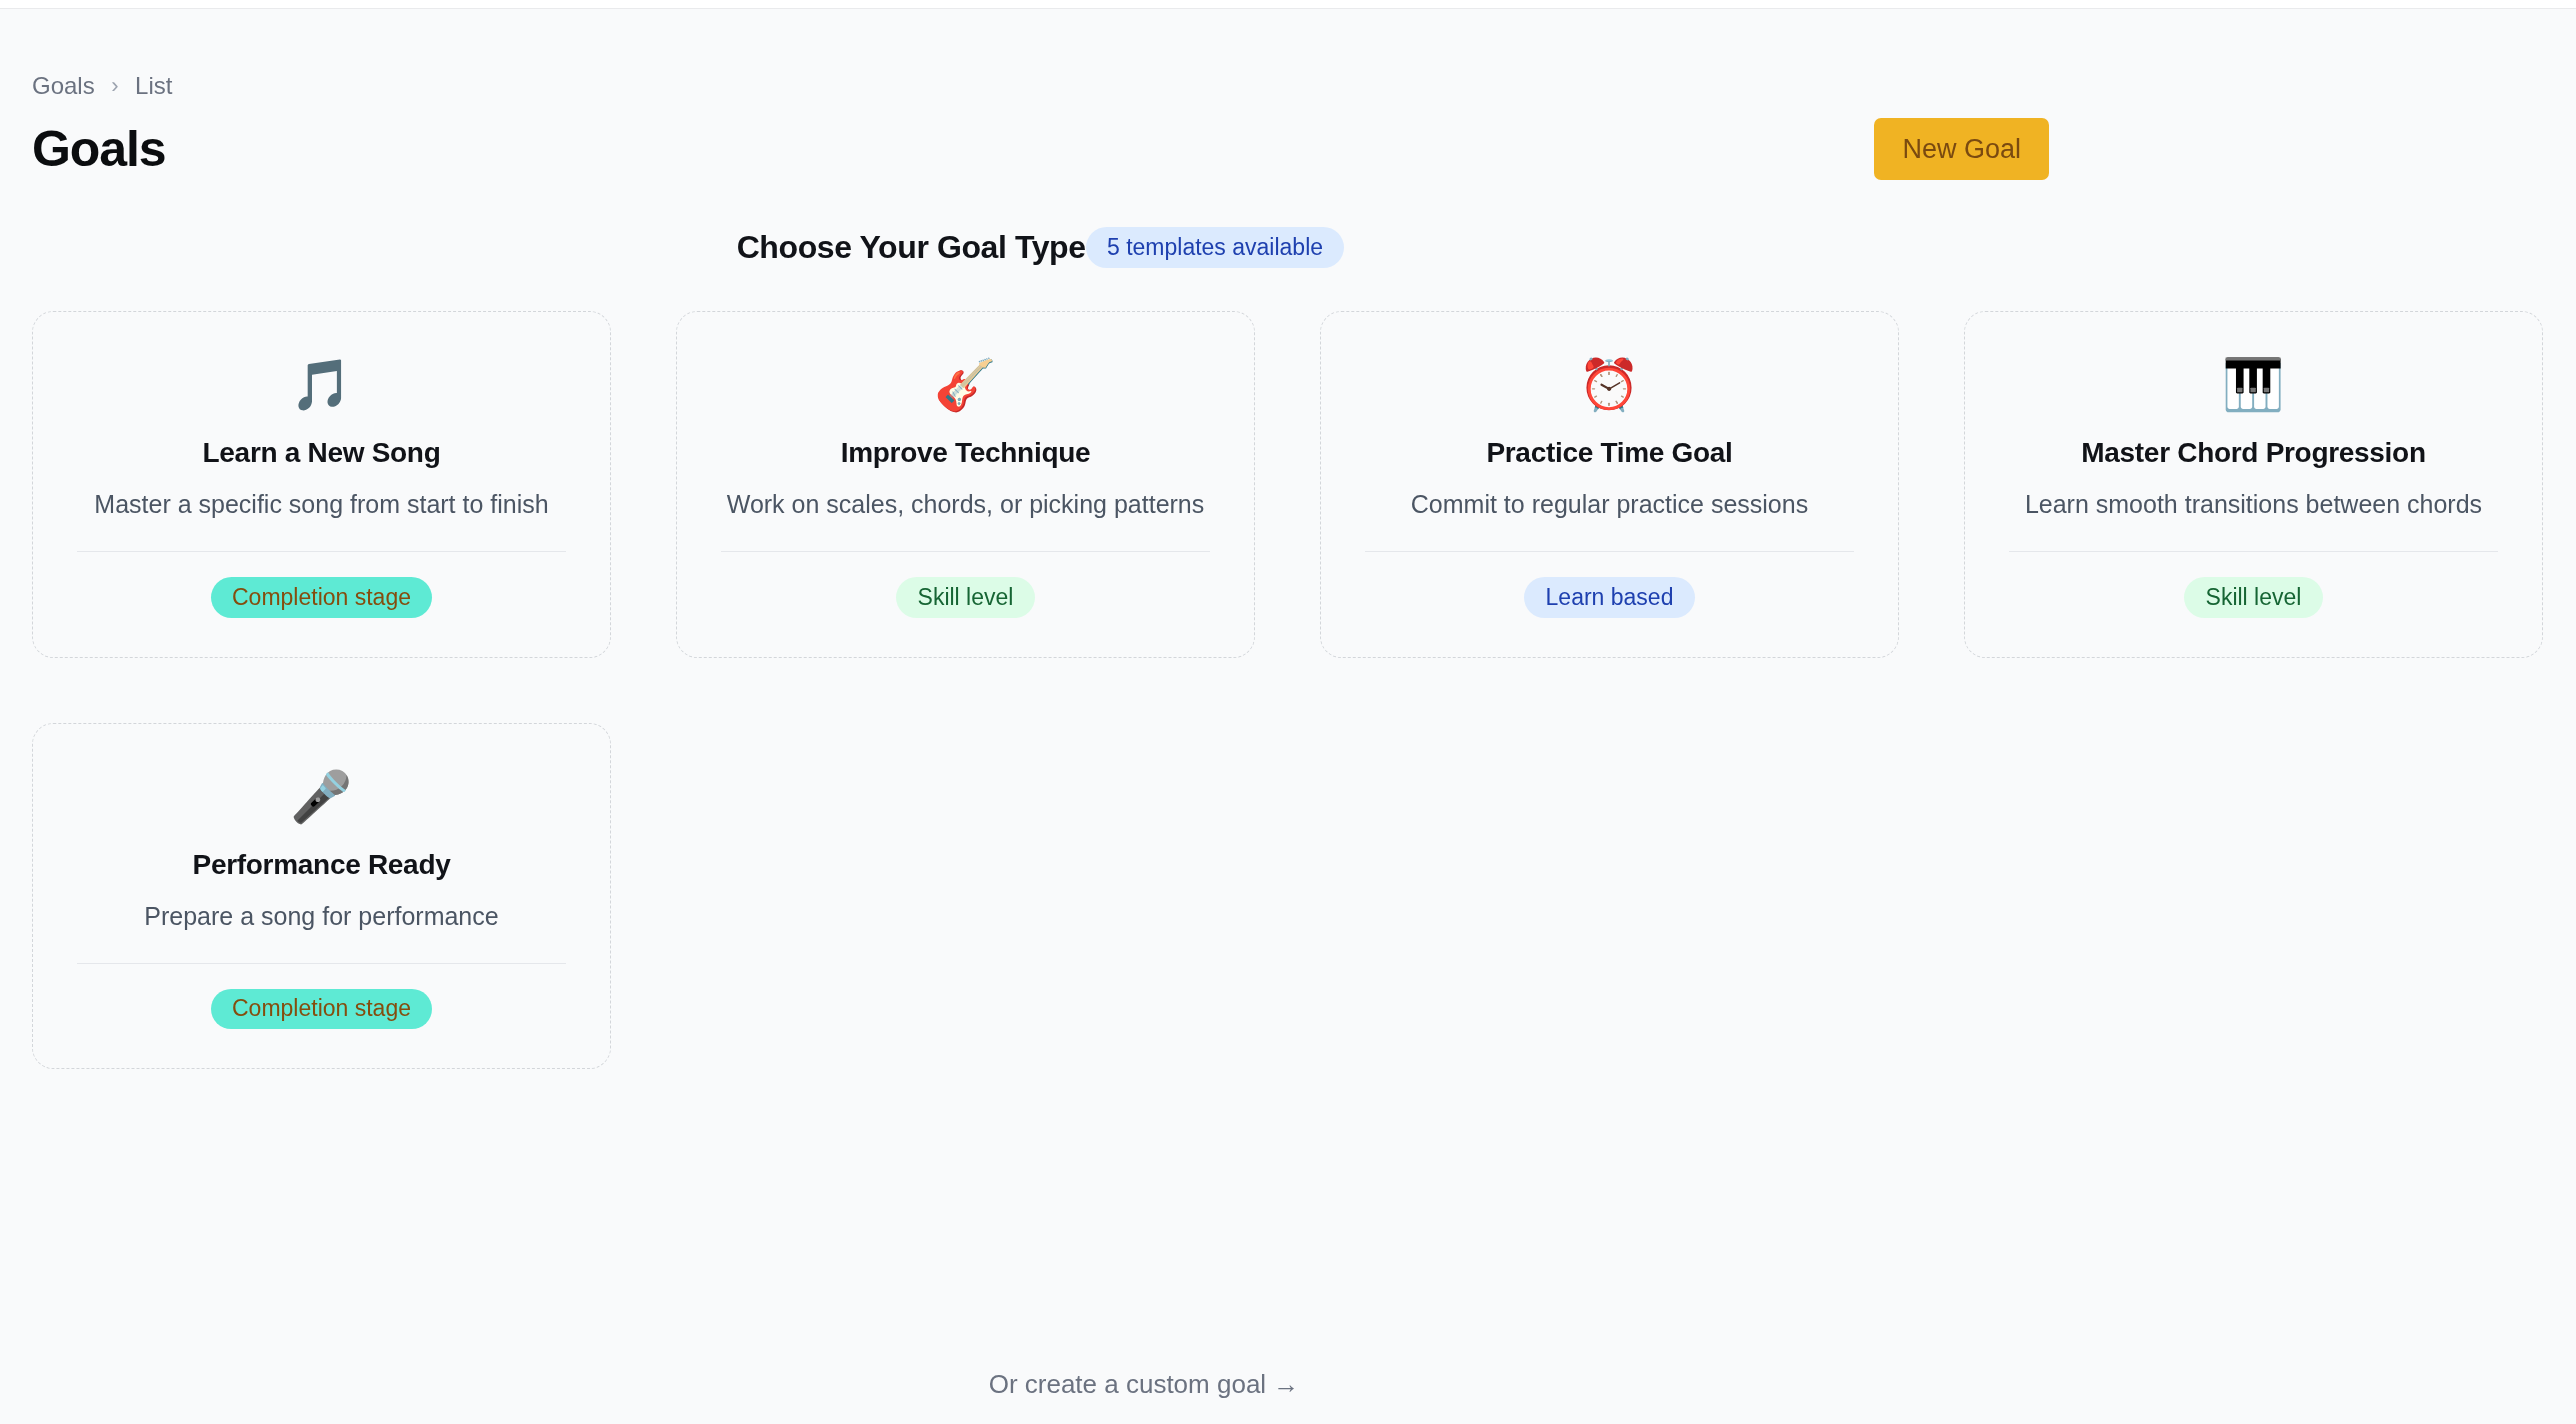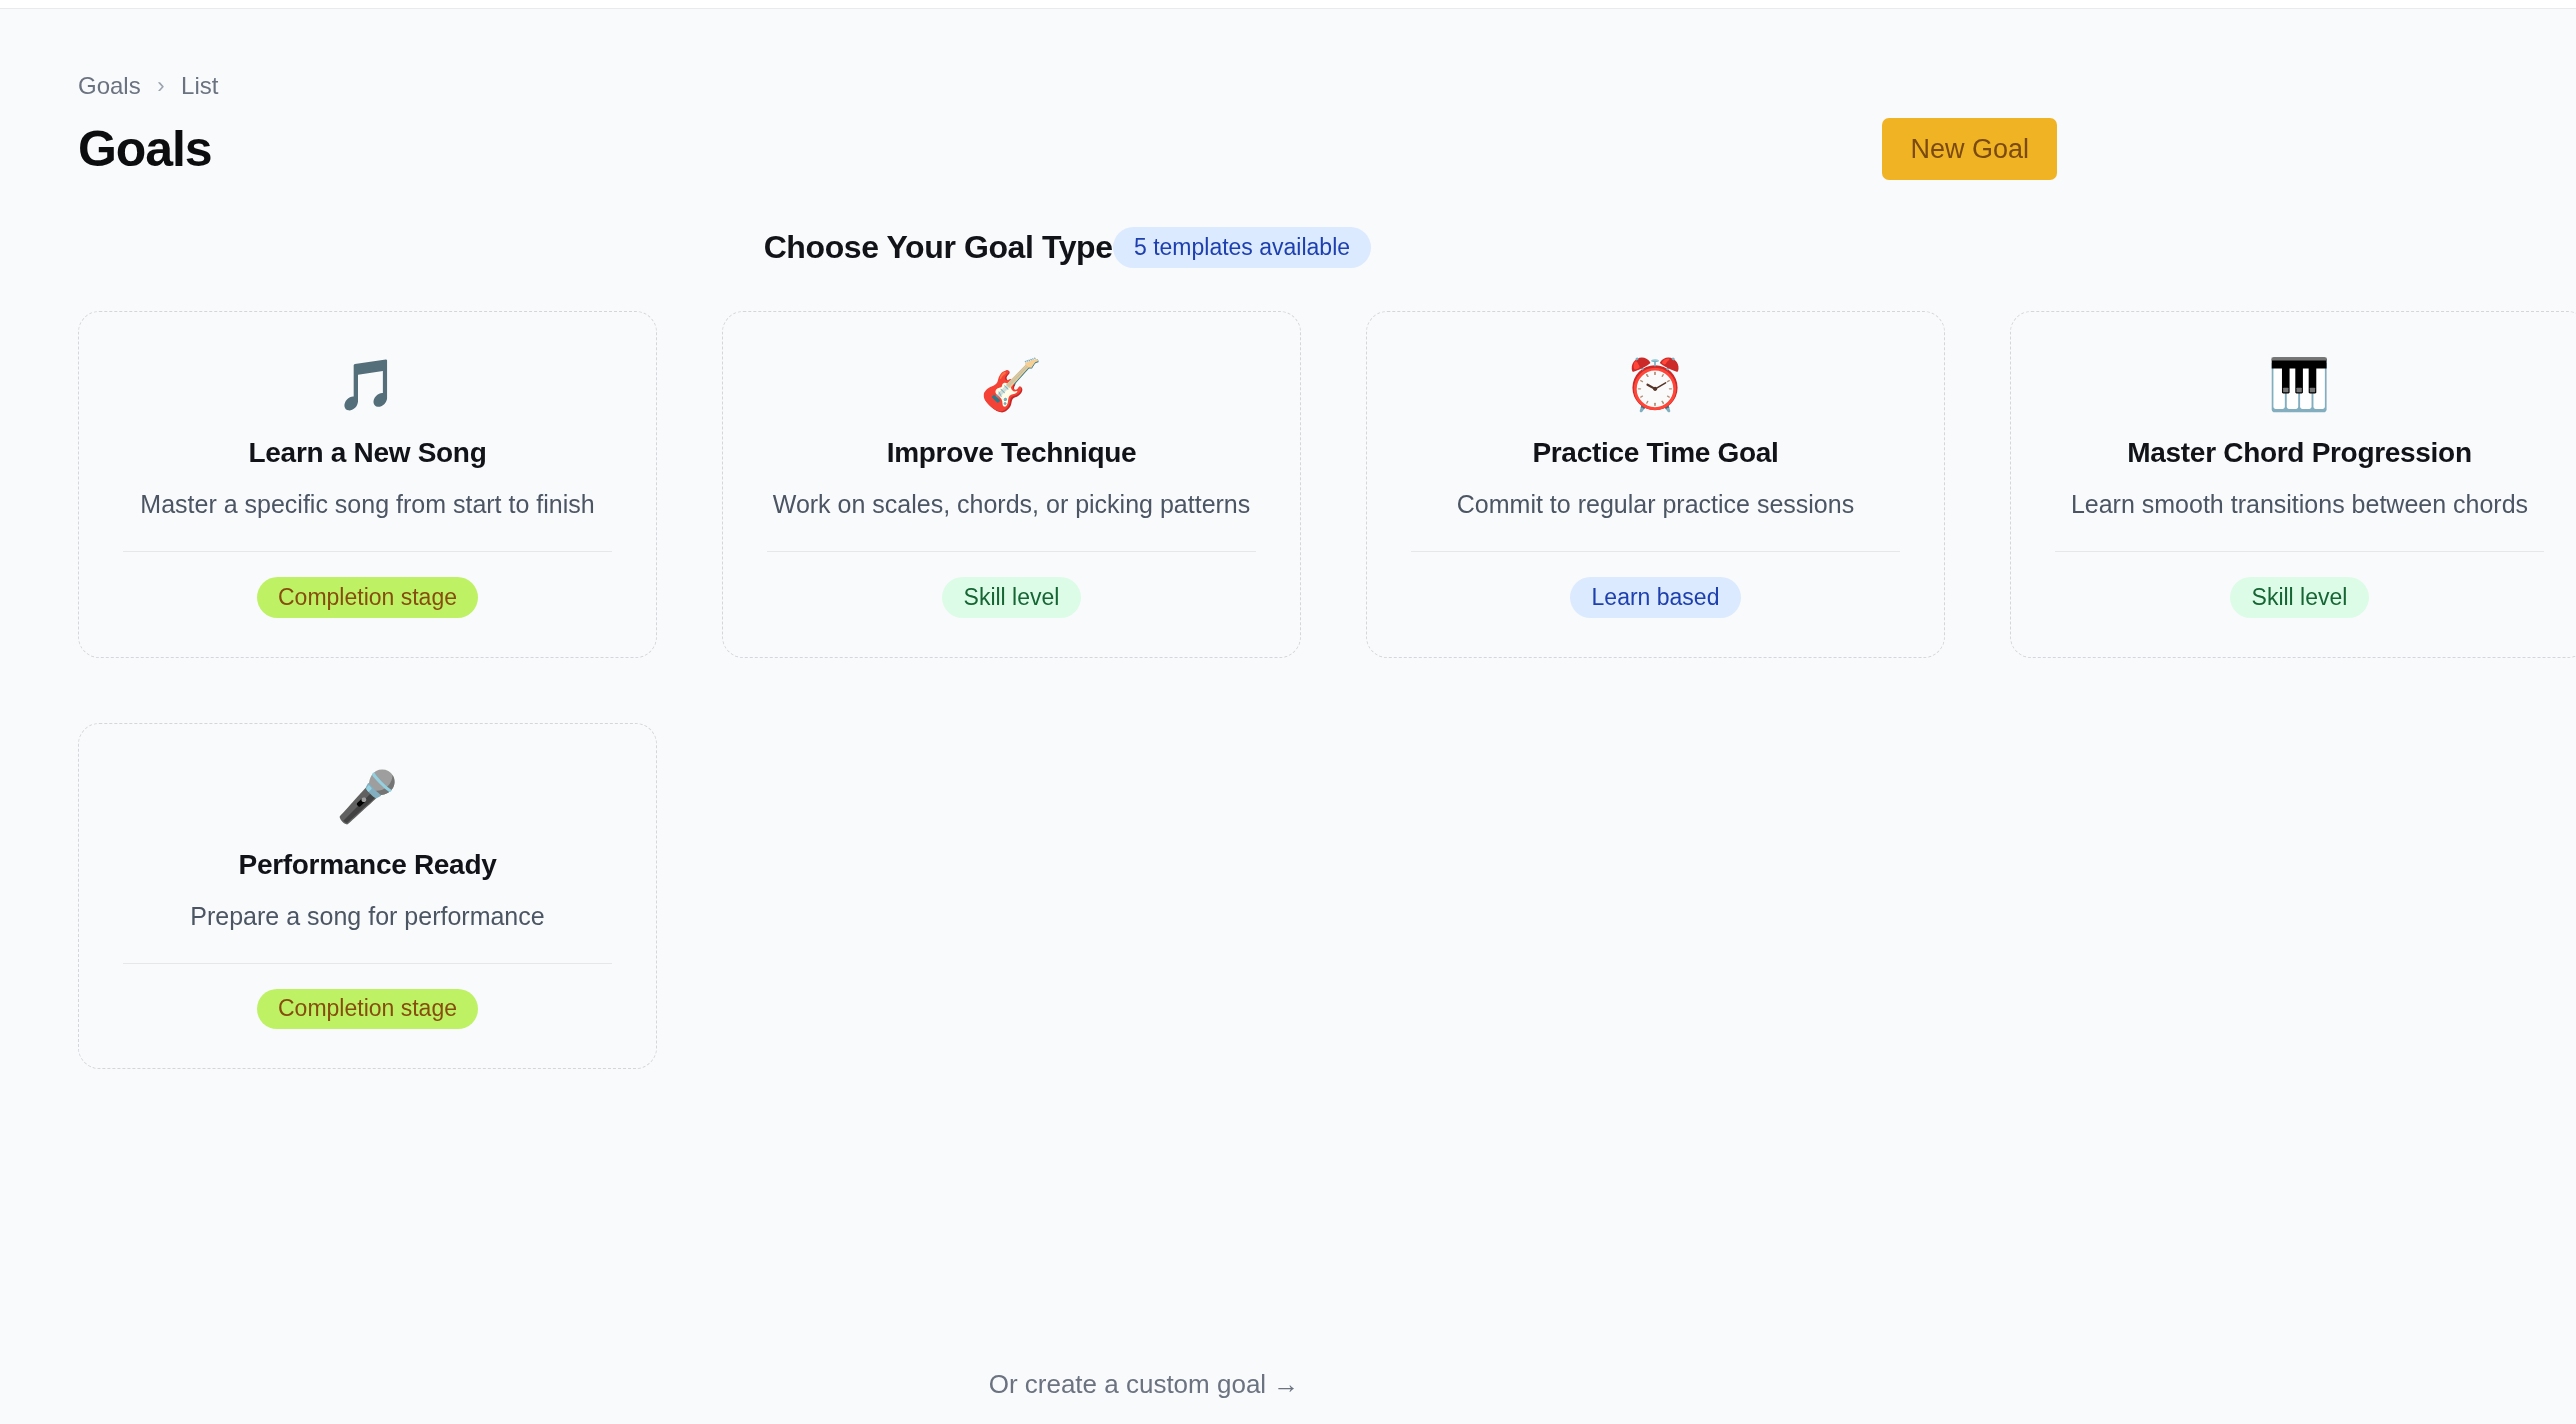--- a/index.html
+++ b/index.html
@@ -29,23 +29,22 @@
     position: absolute;
     top: 0; left: 0;
     width: 2576px;
     height: 8.7px;
     background: #ffffff;
     border-bottom: 1px solid #e9eaec;
   }
 
   .content {
     position: absolute;
-    top: 9.7px; left: 8px;
+    top: 9.7px; left: 0;
     width: 2084px;
-    padding-left: 38px;
   }
 
   
   .breadcrumb {
     display: flex;
     align-items: center;
     gap: 16.5px;
     padding-left: 32px;
     margin-top: 61px;
     height: 29px;
@@ -184,21 +183,21 @@
     justify-content: center;
     width: 100%;
   }
   .card-tag {
     font-size: 23px;
     line-height: 27px;
     border-radius: 968px;
     padding: 6.8px 21.3px;
     white-space: nowrap;
   }
-  .tag-completion { background: #bef264; color: #854d0e; }
+  .tag-completion { background: #5eead4; color: #854d0e; }
   .tag-skill      { background: #dcfce7; color: #166534; }
   .tag-time       { background: #dbeafe; color: #1e40af; }
 
   
   .footer {
     position: absolute;
     left: 0;
     top: 1368px;
     width: 2288px;
     text-align: center;

